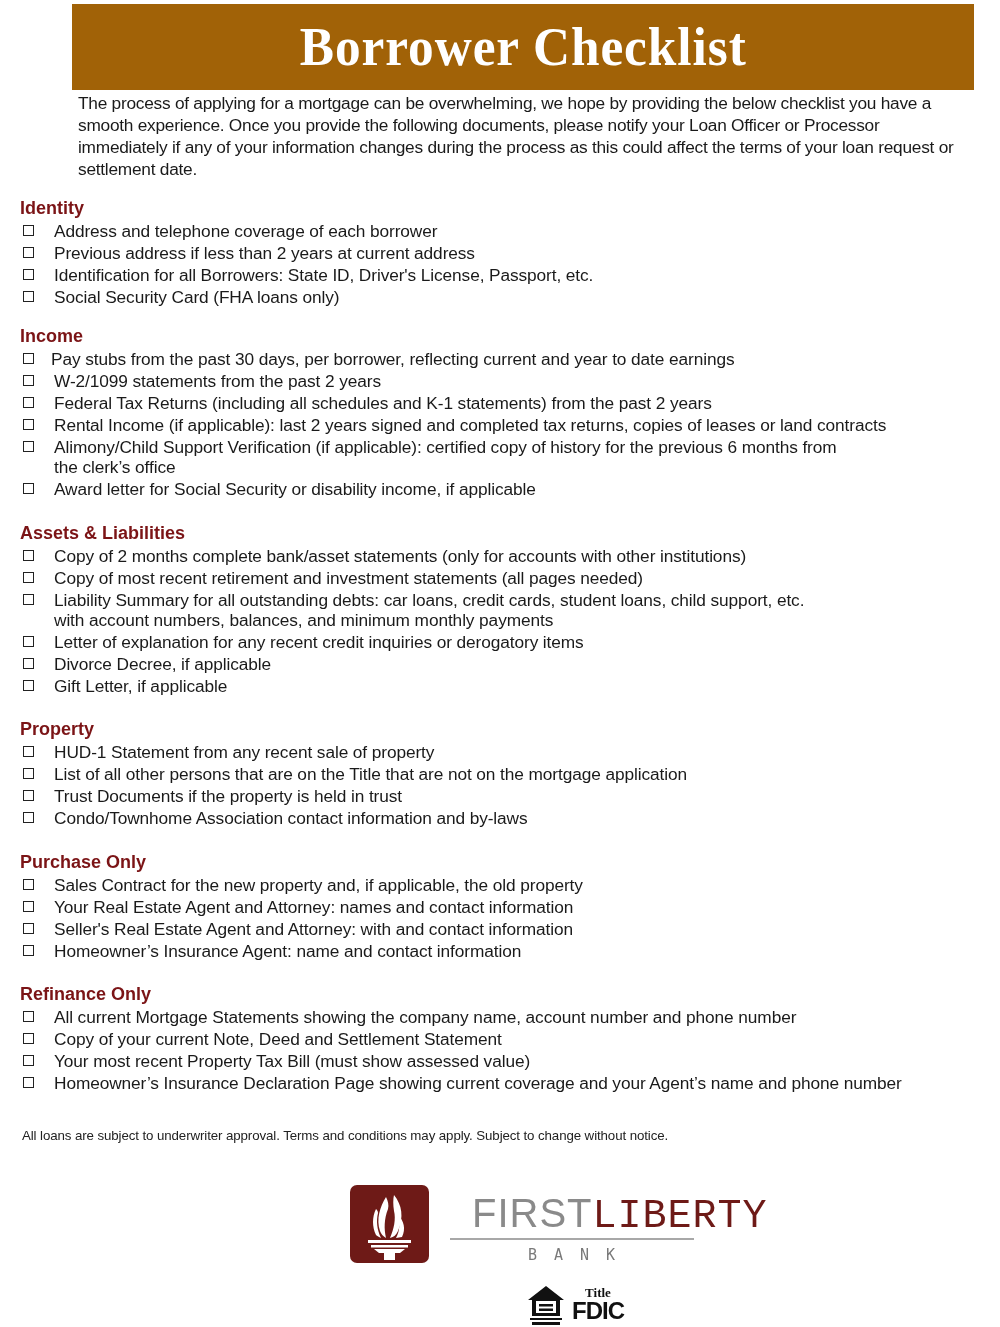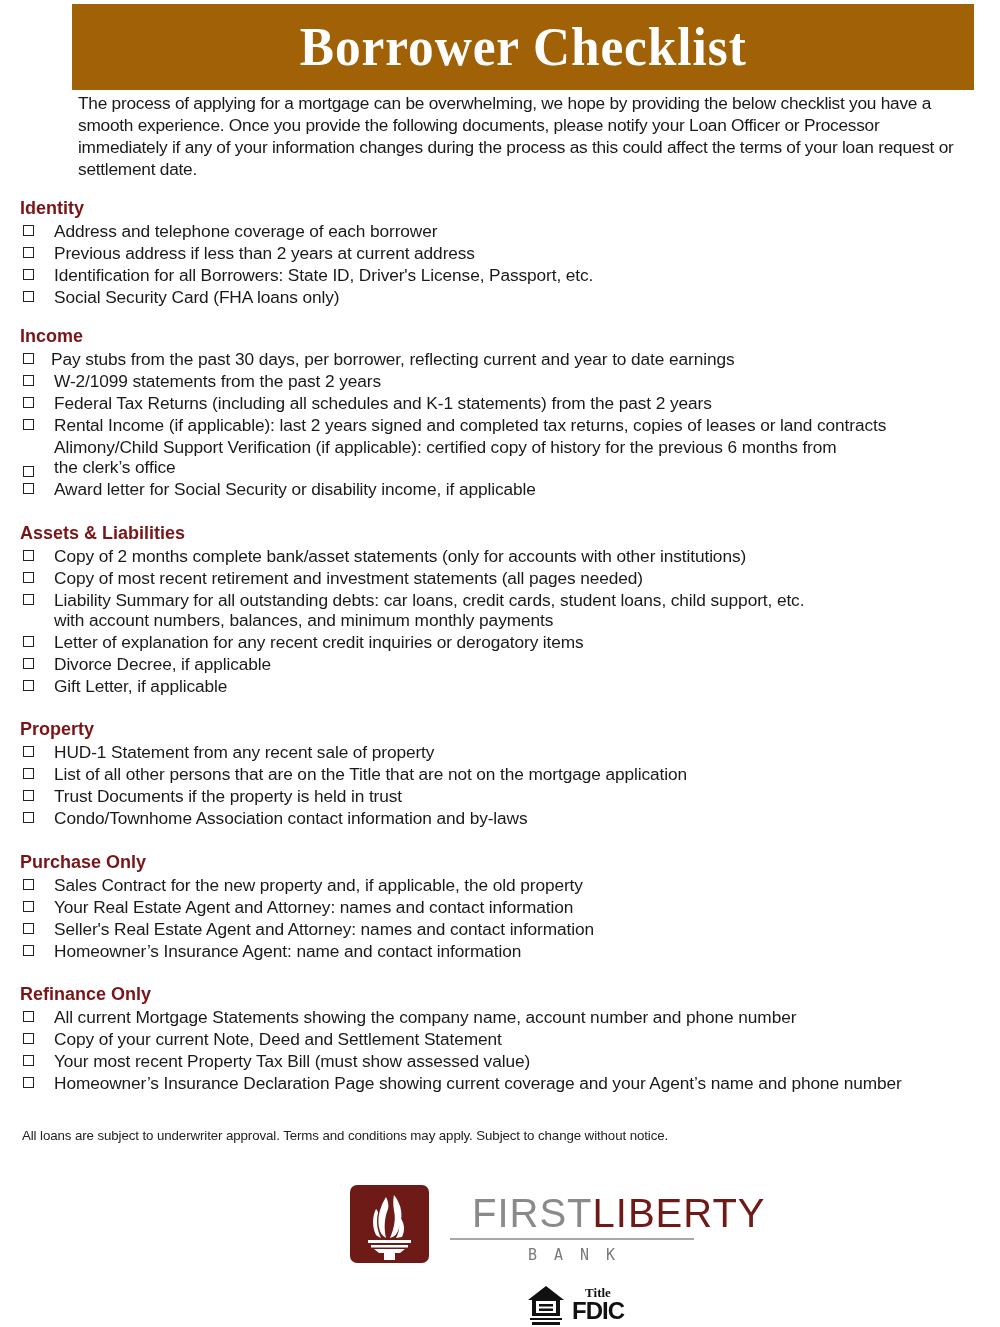--- a/index.html
+++ b/index.html
@@ -12,21 +12,21 @@
   .item { display: flex; align-items: flex-start; font-size: 17.3px; line-height: 20px; margin-top: 2px; letter-spacing: -0.1px; }
   .item .box { flex: 0 0 auto; width: 11px; height: 11px; border: 1.3px solid #222; margin: 4px 0 0 3px; box-sizing: border-box; }
   .item .txt { margin-left: 20px; }
   .item.tight .txt { margin-left: 17px; }
   .footnote { position: absolute; left: 22px; top: 1128px; font-size: 13.3px; color: #222; letter-spacing: -0.1px; }
   .logo { position: absolute; left: 350px; top: 1185px; width: 360px; height: 80px; }
   .logo-mark { position: absolute; left: 0; top: 0; width: 79px; height: 78px; background: #6e1a17; border-radius: 7px; }
   .logo-mark svg { position: absolute; left: 0; top: 0; }
   .brand { position: absolute; left: 97px; top: 6px; font-size: 40px; letter-spacing: 1px; line-height: 44px; white-space: nowrap; }
   .brand .first { color: #8a8a8a; margin-left: 25px; }
-  .brand .liberty { color: #6e1a17; }
+  .brand .liberty { color: #6e1a17; font-family: Liberation Mono, monospace; }
   .brand-rule { position: absolute; left: 100px; top: 53px; width: 244px; height: 2px; background: #a8a8a8; }
   .bank { position: absolute; left: 178px; top: 61px; font-size: 15px; color: #7a7a7a; letter-spacing: 17px; font-family: "DejaVu Sans Mono", monospace; }
   .ehl { position: absolute; left: 526px; top: 1284px; width: 40px; height: 42px; }
   .fdic { position: absolute; left: 572px; top: 1286px; text-align: center; line-height: 1; }
   .fdic .member { font-family: "Liberation Serif", serif; font-weight: bold; font-size: 13px; color: #111; }
   .fdic .name { font-family: "Liberation Sans", sans-serif; font-weight: bold; font-size: 24px; color: #111; letter-spacing: -1px; }
 </style>
 </head>
 <body>
 
@@ -67,21 +67,21 @@
       <span class="txt">W-2/1099 statements from the past 2 years</span>
     </div>
   <div class="item">
       <span class="box"></span>
       <span class="txt">Federal Tax Returns (including all schedules and K-1 statements) from the past 2 years</span>
     </div>
   <div class="item">
       <span class="box"></span>
       <span class="txt">Rental Income (if applicable): last 2 years signed and completed tax returns, copies of leases or land contracts</span>
     </div>
-  <div class="item" style="align-items:flex-end;">
+  <div class="item" style="align-items:flex-start;">
     <span class="box"></span>
     <span class="txt">
       <span>Alimony/Child Support Verification (if applicable): certified copy of history for the previous 6 months from</span><br>
       <span>the clerk’s office</span>
     </span>
   </div>
   <div class="item">
       <span class="box"></span>
       <span class="txt">Award letter for Social Security or disability income, if applicable</span>
     </div>
@@ -143,21 +143,21 @@
   <div class="item">
       <span class="box"></span>
       <span class="txt">Sales Contract for the new property and, if applicable, the old property</span>
     </div>
   <div class="item">
       <span class="box"></span>
       <span class="txt">Your Real Estate Agent and Attorney: names and contact information</span>
     </div>
   <div class="item">
       <span class="box"></span>
-      <span class="txt">Seller's Real Estate Agent and Attorney: names and contact information</span>
+      <span class="txt">Seller's Real Estate Agent and Attorney: with and contact information</span>
     </div>
   <div class="item">
       <span class="box"></span>
       <span class="txt">Homeowner’s Insurance Agent: name and contact information</span>
     </div>
 </div>
 
 <div class="section" style="top:983px;">
   <h2>Refinance Only</h2>
   <div class="item">

